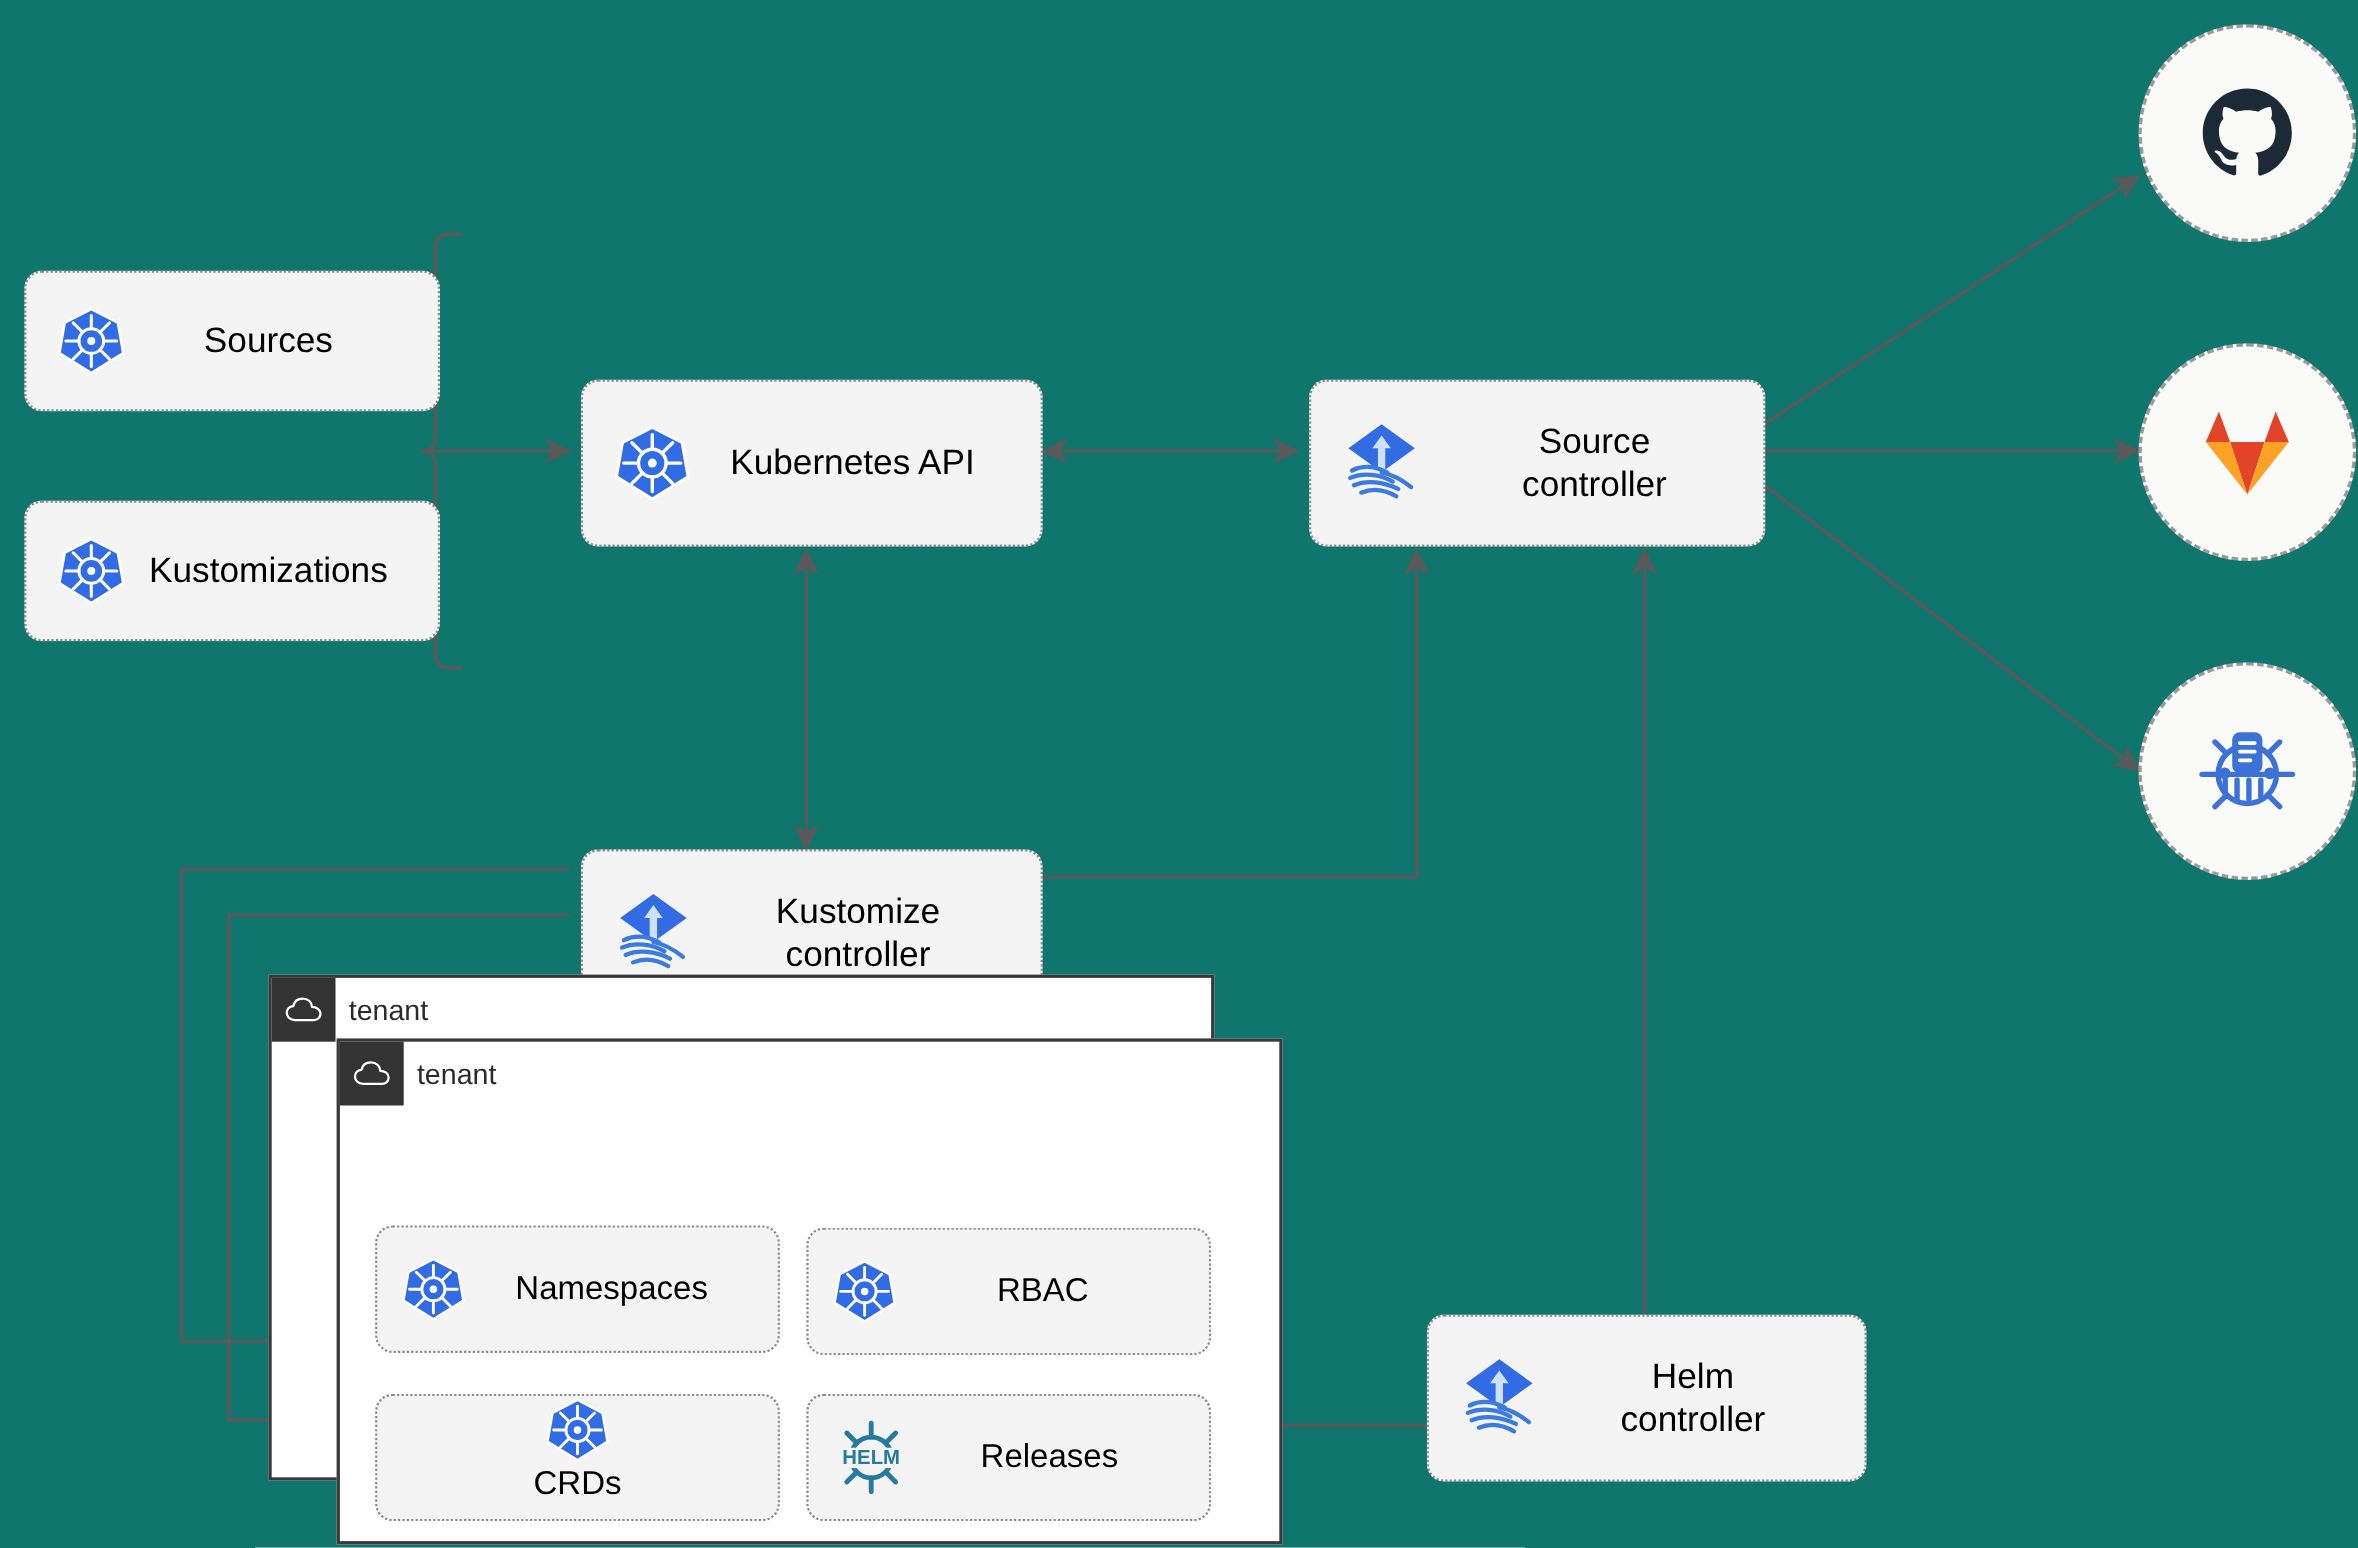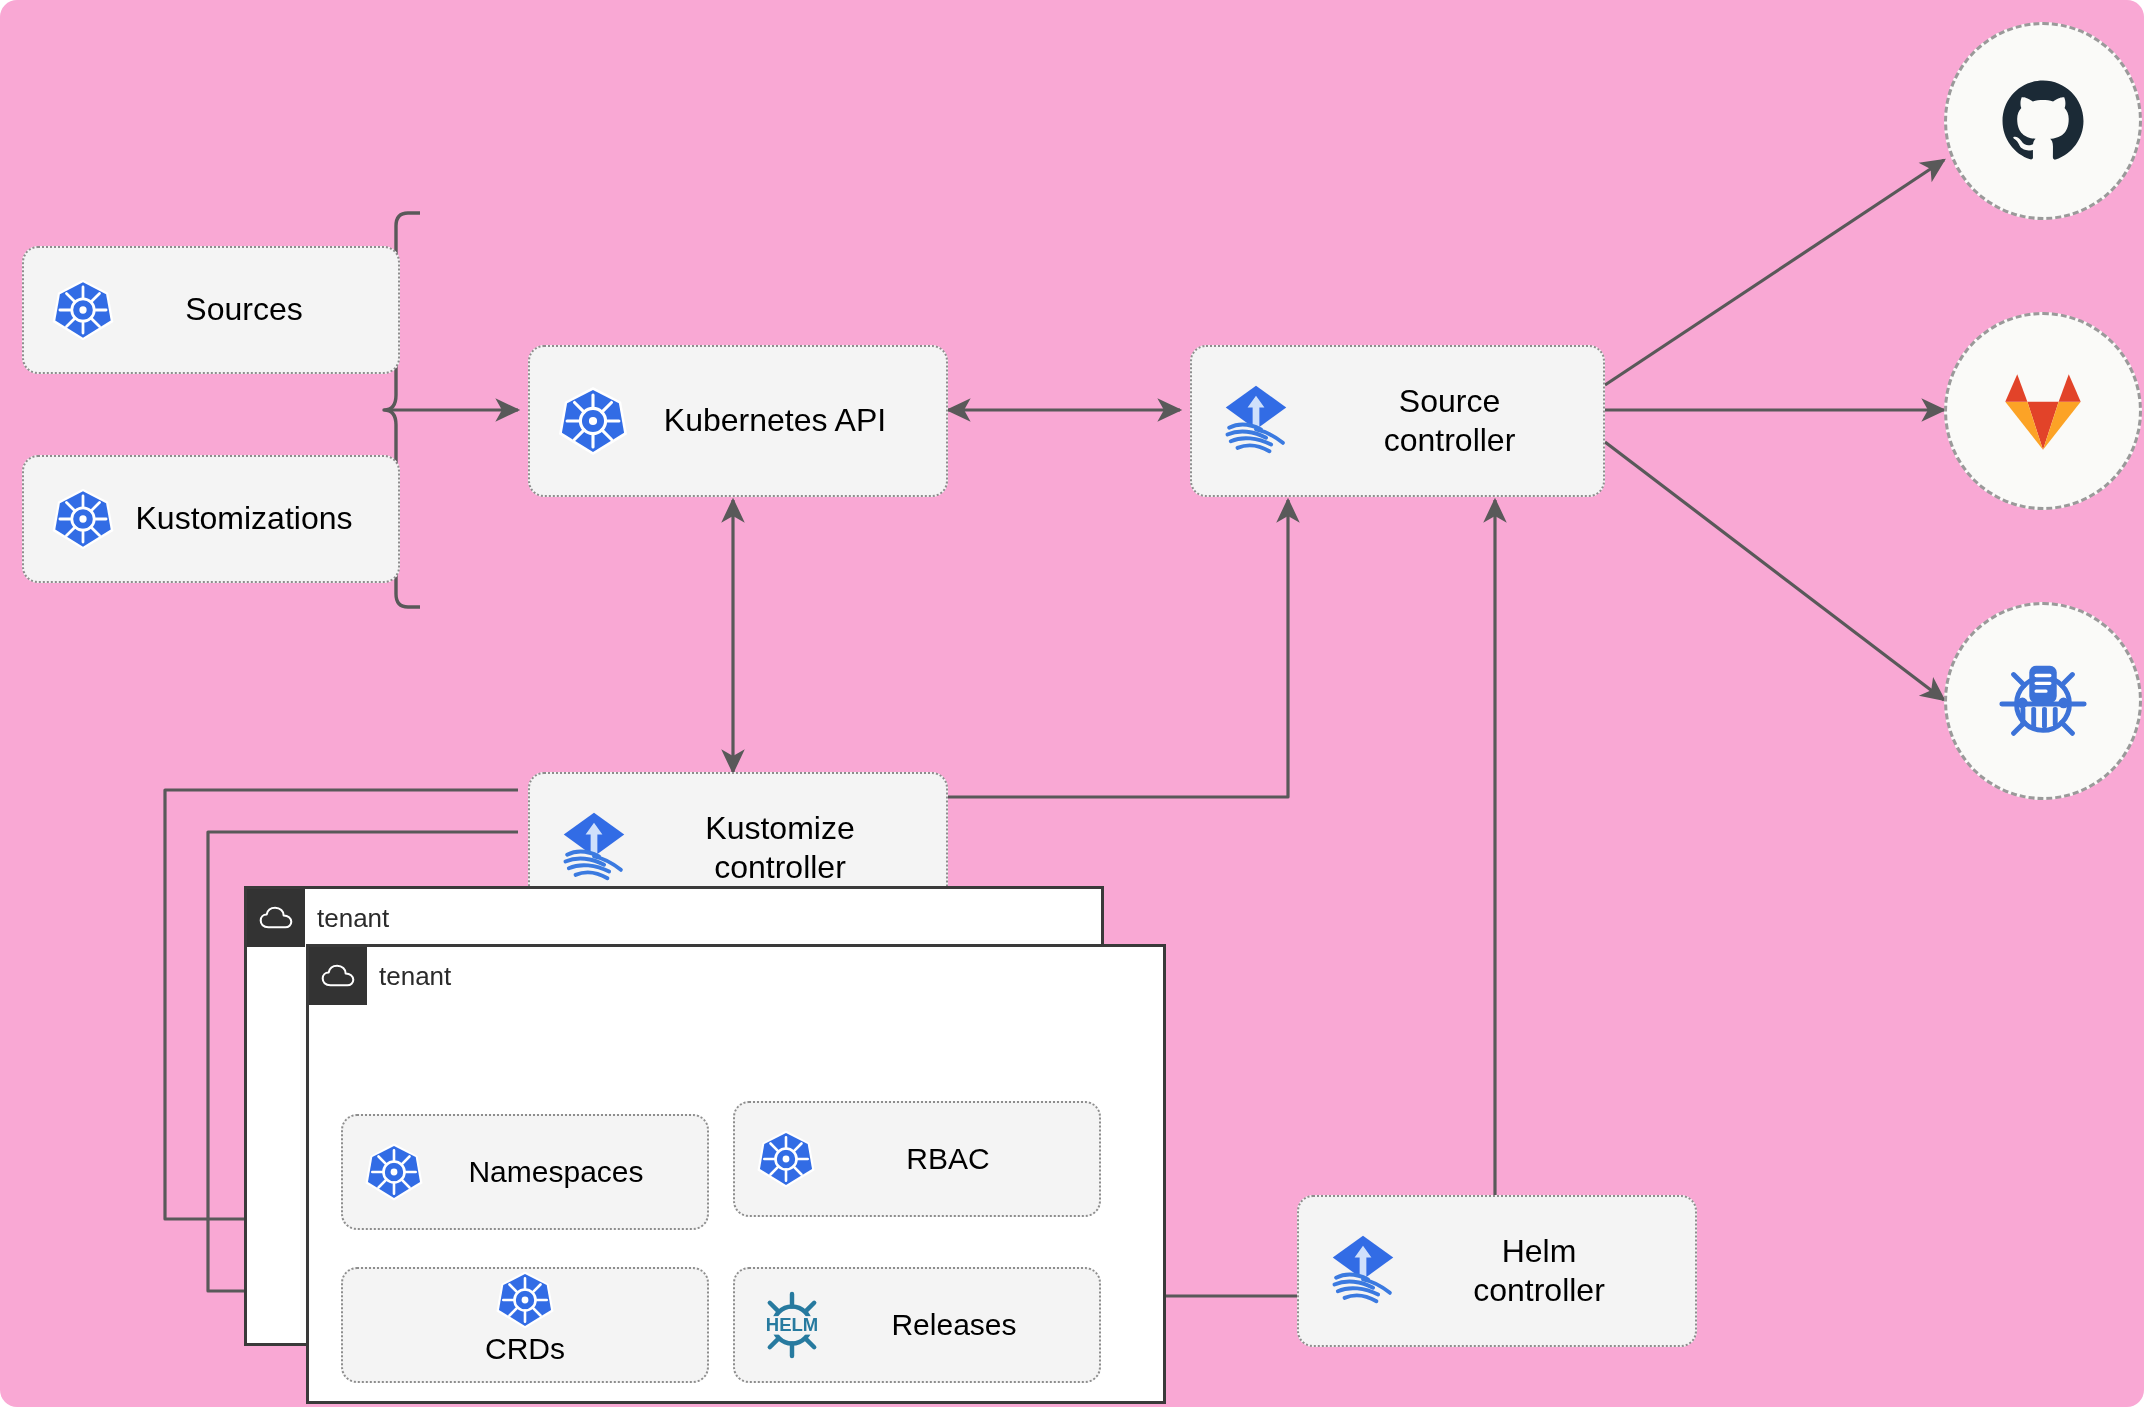--- a/index.html
+++ b/index.html
@@ -1,17 +1,17 @@
 <!DOCTYPE html>
 <html><head>
 <meta charset="utf-8">
 <style>
   html,body{margin:0;padding:0;background:#ffffff;}
   body{font-family:"Liberation Sans","DejaVu Sans",sans-serif;}
-  #stage{position:relative;width:2144px;height:1407px;background:#f9a8d4;overflow:hidden;border-radius:17px;}
+  #stage{position:relative;width:2144px;height:1407px;background:#0f766e;overflow:hidden;}
   #wires{position:absolute;left:0;top:0;width:2144px;height:1407px;pointer-events:none;}
 
   
   .node{
     position:absolute;
     background:#f4f4f4;
     border:2.5px dotted #8d8d8d;
     border-radius:16px;
     display:flex;align-items:center;
     box-sizing:border-box;
@@ -286,21 +286,21 @@
             <circle cx="50" cy="50" r="17"></circle>
             <path d="M50 33 L50 15 M50 67 L50 85 M33 50 L15 50 M67 50 L85 50"></path>
             <path d="M38 38 L25 25 M62 38 L75 25 M38 62 L25 75 M62 62 L75 75"></path>
           </g>
           <circle cx="50" cy="50" r="5.5" fill="#ffffff"></circle>
         </svg>
       </span>
       <span class="lbl" style="font-size:30px;">Namespaces</span>
     </div>
 
-    <div class="node" style="left:424px;top:154px;width:368px;height:116px;padding:0 20px;z-index:3;">
+    <div class="node" style="left:424px;top:169px;width:368px;height:116px;padding:0 20px;z-index:3;">
       <span class="ico">
         <svg width="62" height="62" viewBox="0 0 100 100">
           <polygon points="50,4 88,24 96,68 50,96 4,68 12,24" fill="#ffffff"></polygon>
           <polygon points="50,8 85,26 92,66 50,92 8,66 15,26" fill="#326ce5"></polygon>
           <g fill="none" stroke="#ffffff" stroke-width="4.2" stroke-linecap="round">
             <circle cx="50" cy="50" r="17"></circle>
             <path d="M50 33 L50 15 M50 67 L50 85 M33 50 L15 50 M67 50 L85 50"></path>
             <path d="M38 38 L25 25 M62 38 L75 25 M38 62 L25 75 M62 62 L75 75"></path>
           </g>
           <circle cx="50" cy="50" r="5.5" fill="#ffffff"></circle>

